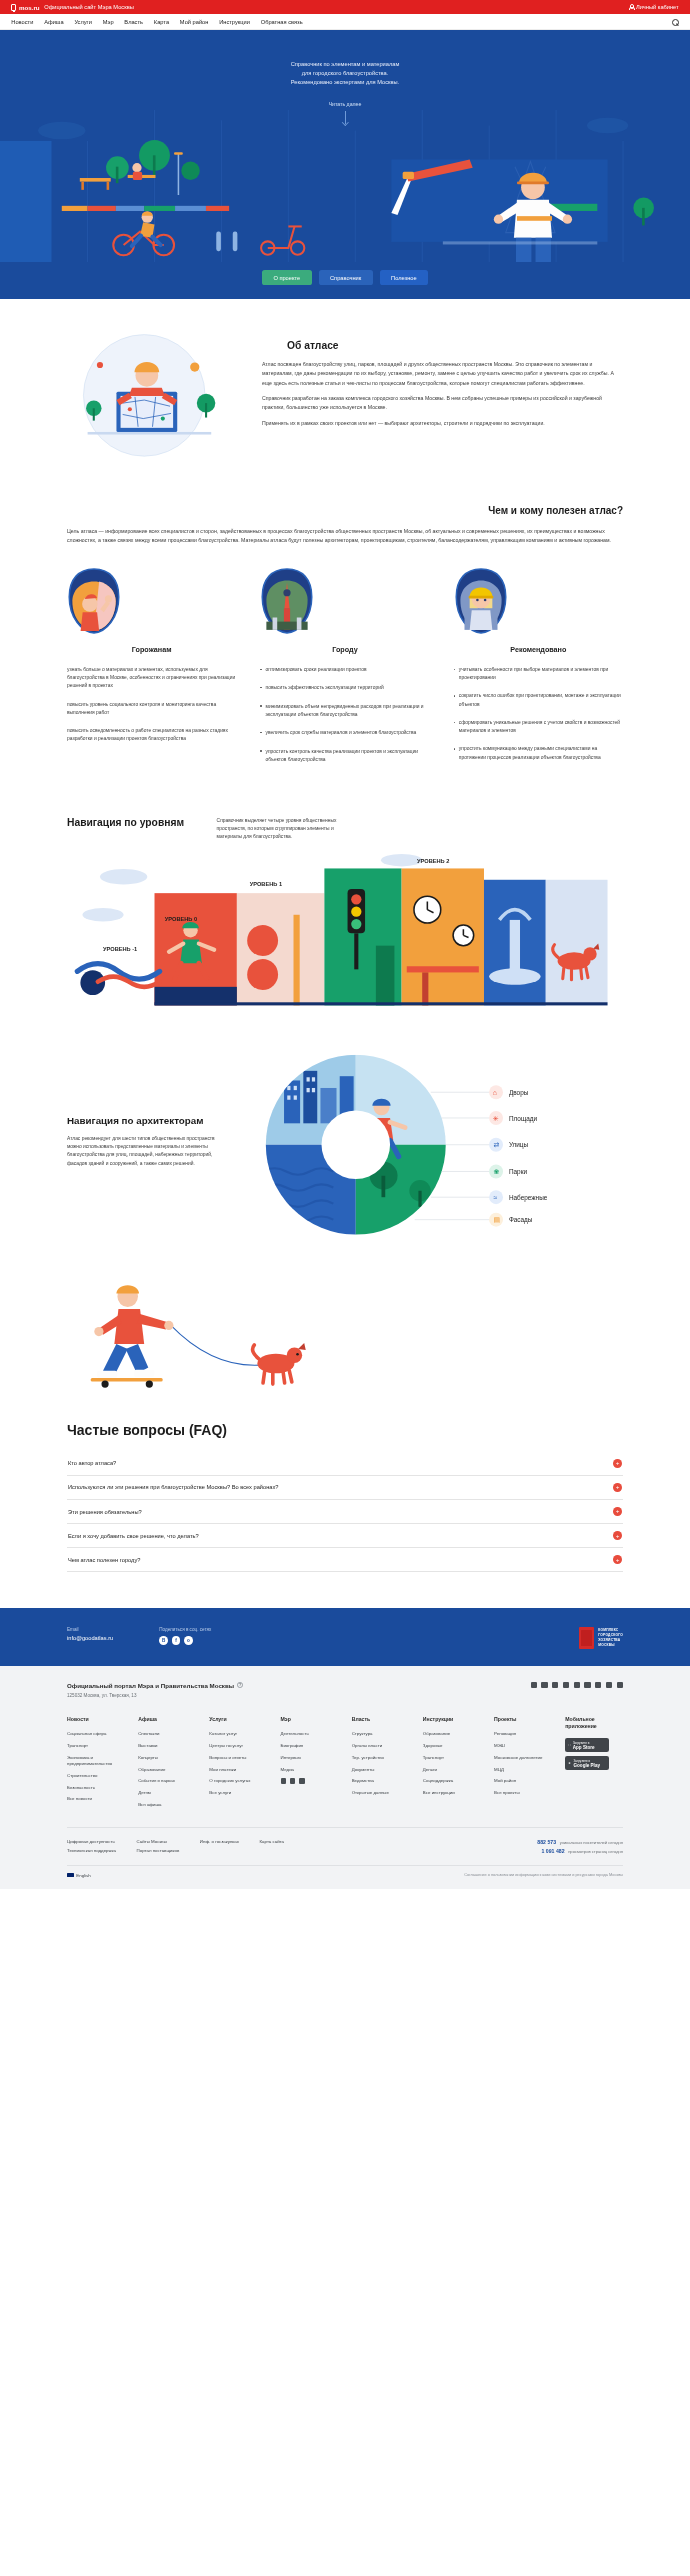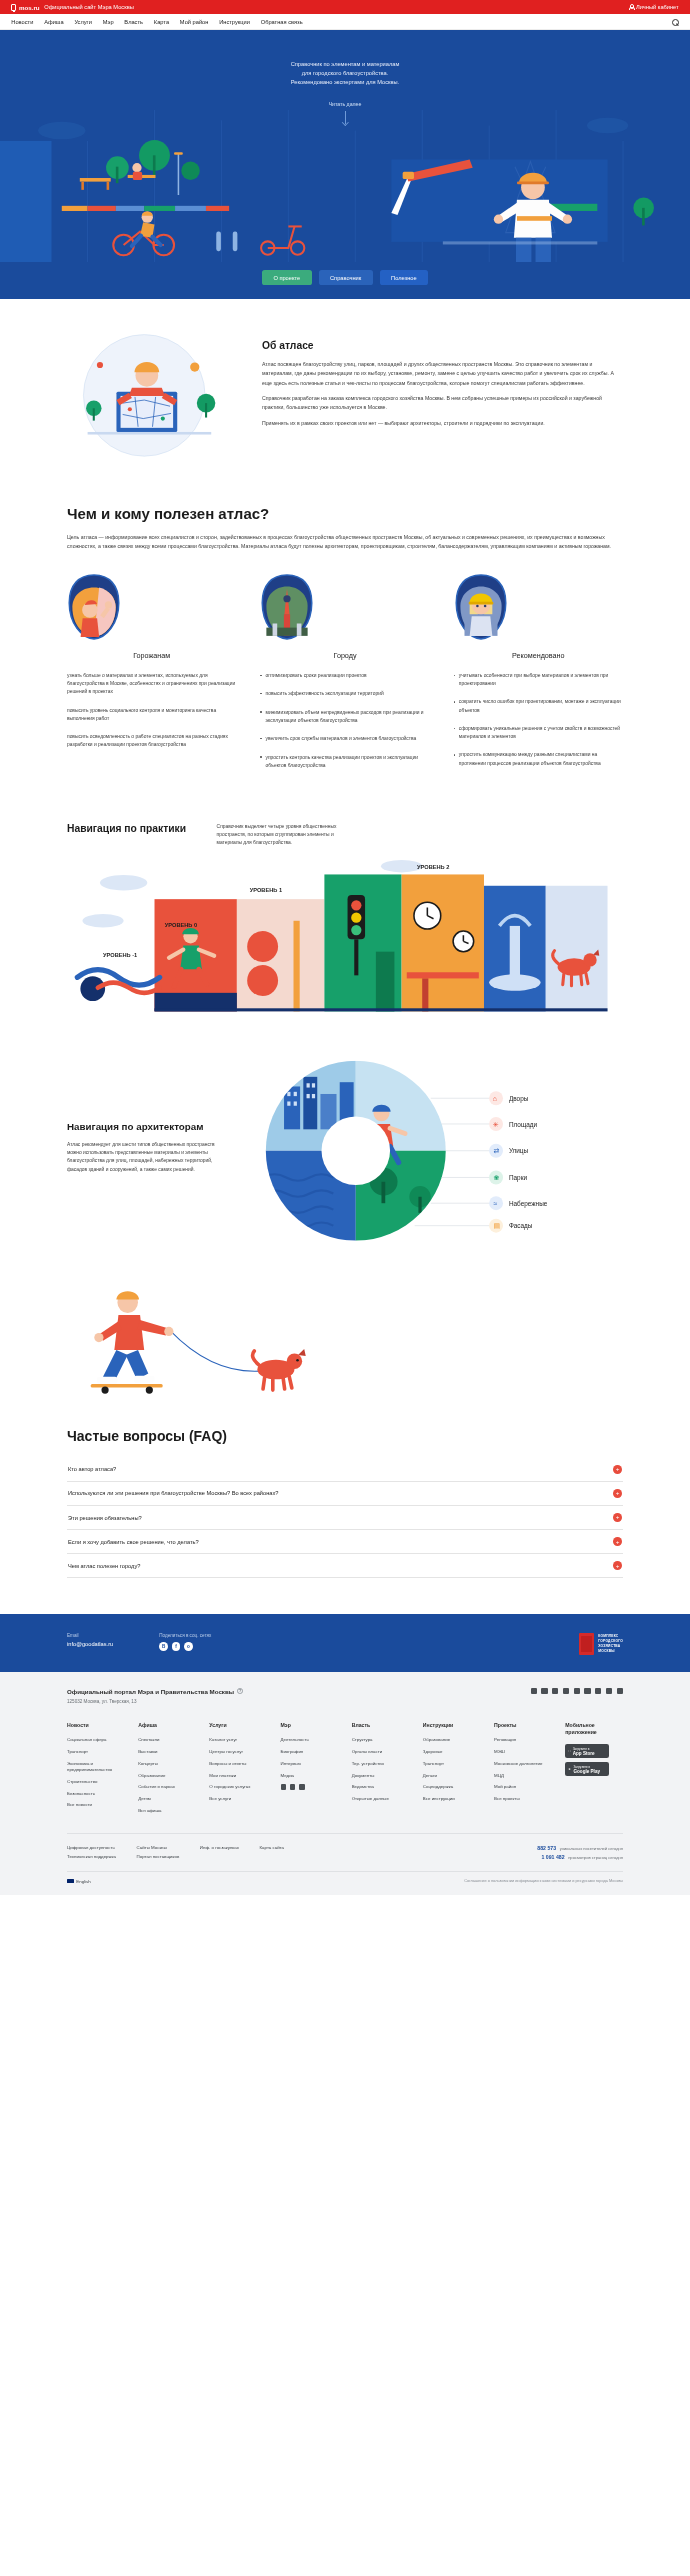--- a/index.html
+++ b/index.html
@@ -61,31 +61,31 @@
   }
   .tab-green{background:#3bab7d;}
   .tab-blue{background:#2a63ba;}
   .tab-blue2{background:#2461c4;}
 
   
   .about { padding:32px 0 20.6px; position:relative; }
   .about-row { display:flex; gap:25px; align-items:flex-start;}
   .about-art { width:170px; flex:0 0 170px; height:129px; position:relative;}
   .about-txt { flex:1; padding-top:9.3px;}
-  .about-txt h2 { font-size:10.3px; margin-bottom:9.3px; font-weight:bold;}
+  .about-txt h2 { font-size:10.3px; margin-bottom:9.3px; font-weight:bold;margin-left:25px;}
   .about-txt p { font-size:5.2px; line-height:1.75; color:#3a3a3a; margin-bottom:6.7px;}
 
   
   .benefits { padding:25px 0 18.5px;}
-  .benefits h2 { font-size:15px; font-weight:bold; margin-bottom:10.3px;}
+  .benefits h2 { font-size:10px; font-weight:bold; margin-bottom:10.3px;text-align:right;}
   .benefits .lead { font-size:5.2px; line-height:1.8; color:#3a3a3a; margin-bottom:23px;}
   .cols { display:flex; gap:24px;}
   .col { flex:1; }
   .col .shield { width:54px; height:66px; margin:0 auto 8.2px; }
-  .col h3 { text-align:center; font-size:7.2px; font-weight:normal; margin-bottom:12.4px;}
+  .col h3 { text-align:center; font-size:7.2px; font-weight:bold; margin-bottom:12.4px;}
   .col ul { list-style:none;}
   .col li { font-size:4.9px; line-height:1.65; color:#3a3a3a; margin-bottom:10.3px; position:relative; padding-left:5.2px;}
   .col li::before{content:"";position:absolute;left:0;top:2.6px;width:1.5px;height:1.5px;border-radius:50%;background:#555;}
   .col.nodots li { padding-left:0;}
   .col.nodots li::before{display:none;}
 
   
   .levels { padding:24px 0 12.4px;}
   .levels-head { display:flex; gap:20.6px; align-items:flex-start; margin-bottom:11.3px;}
   .levels-head h2 { font-size:10.3px; font-weight:bold; width:129px; flex:0 0 129px;}
@@ -422,21 +422,21 @@
         </ul>
       </div>
 
     </div>
   </div>
 </section>
 
 <section class="levels">
   <div class="wrap">
     <div class="levels-head">
-      <h2>Навигация по практики</h2>
+      <h2>Навигация по уровням</h2>
       <p>Справочник выделяет четыре уровня общественных пространств, по которым сгруппирован элементы и материалы для благоустройства.</p>
     </div>
   </div>
   <div class="wrap levels-art">
     <svg viewBox="0 0 1080 300">
 
       <rect x="0" y="0" width="1080" height="300" fill="#ffffff"></rect>
 
       <ellipse cx="110" cy="46" rx="46" ry="15" fill="#dce7f6"></ellipse>
       <ellipse cx="70" cy="120" rx="40" ry="13" fill="#dce7f6"></ellipse>

